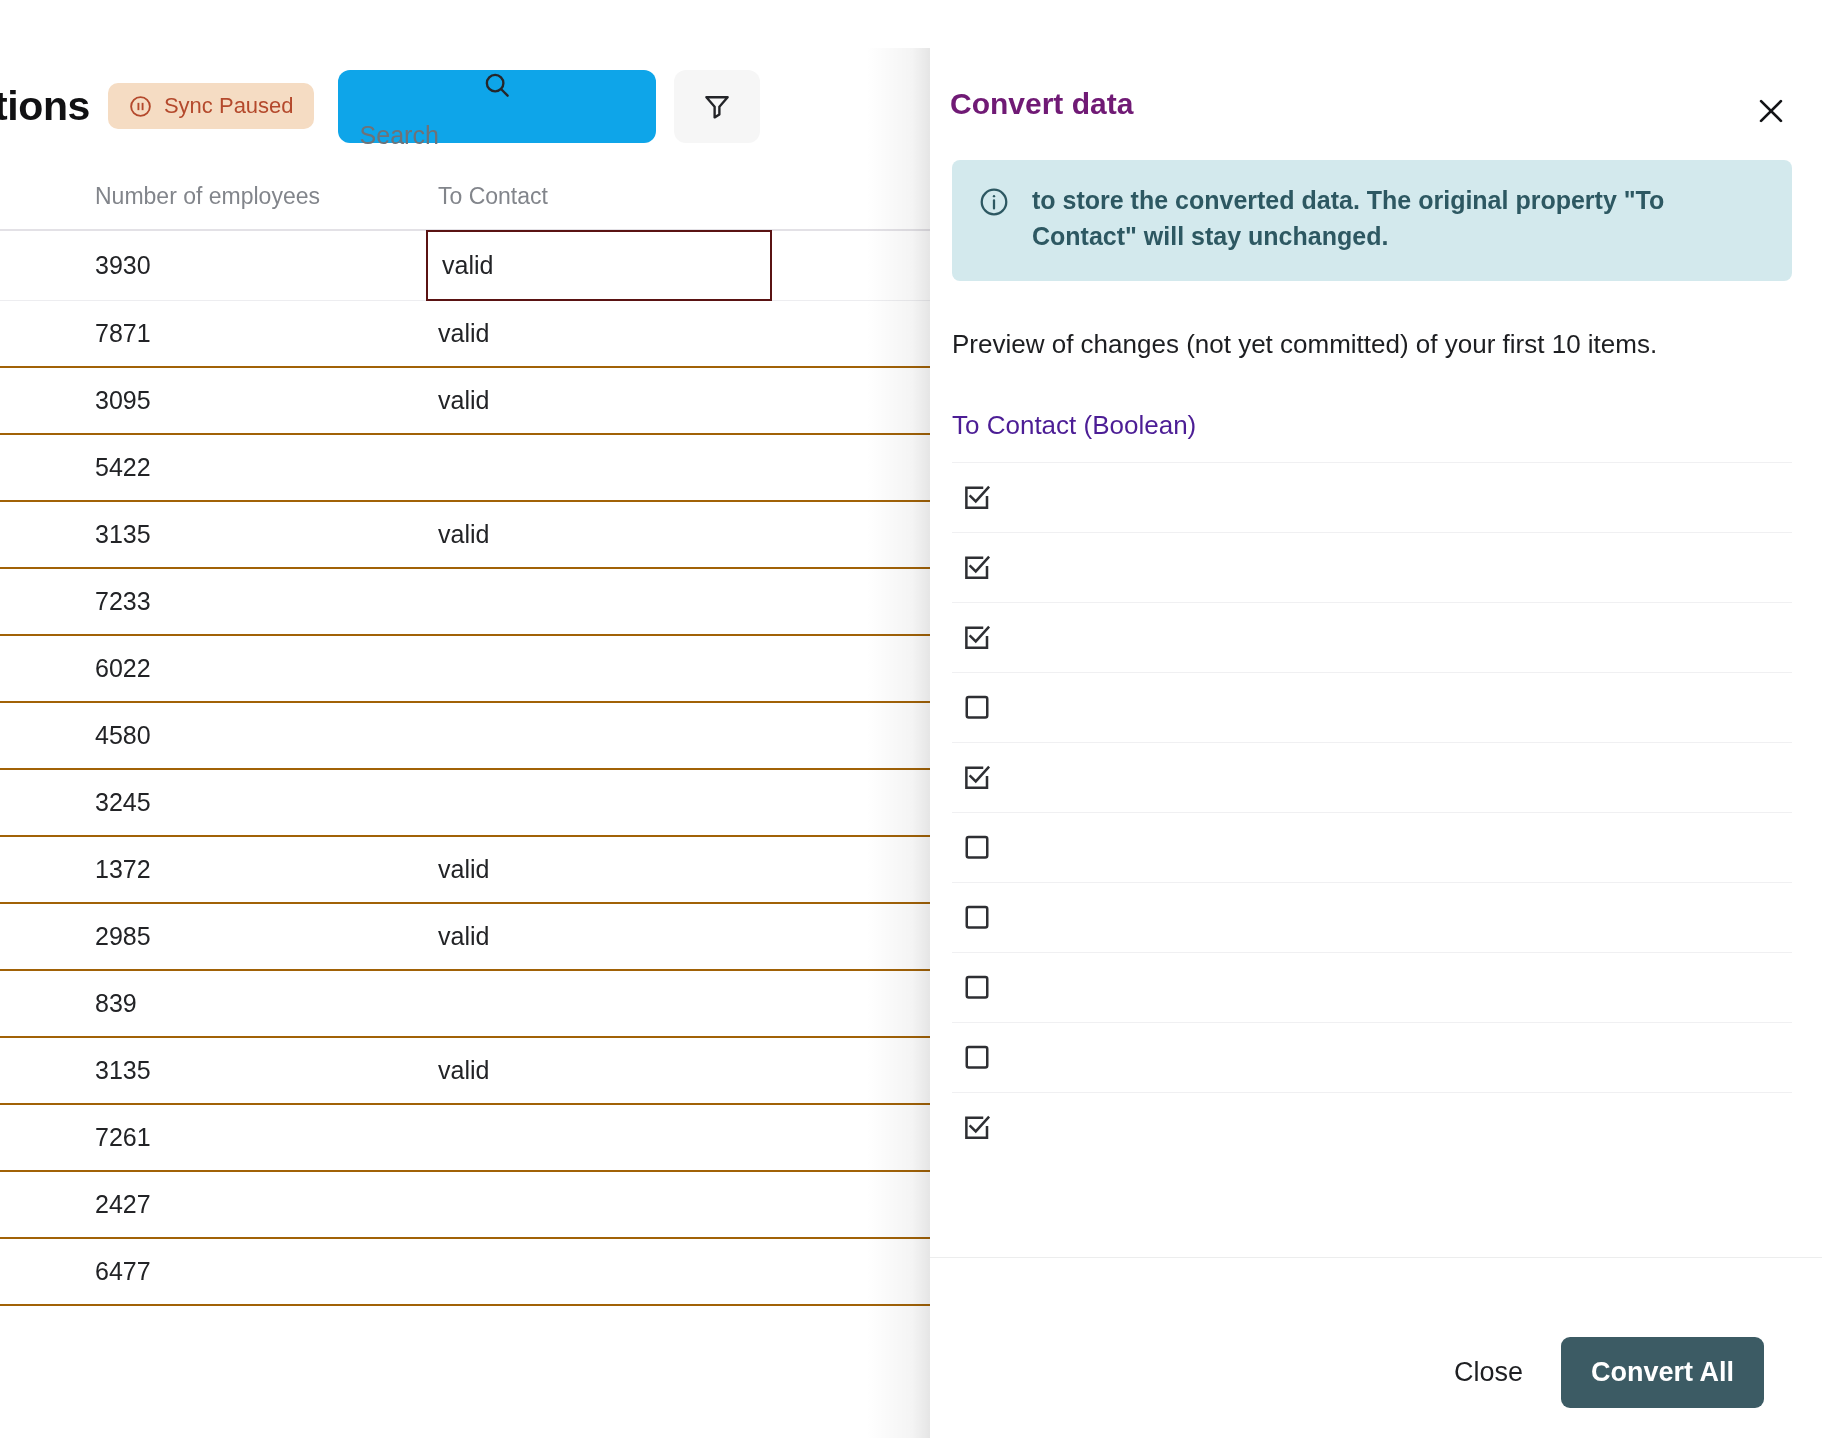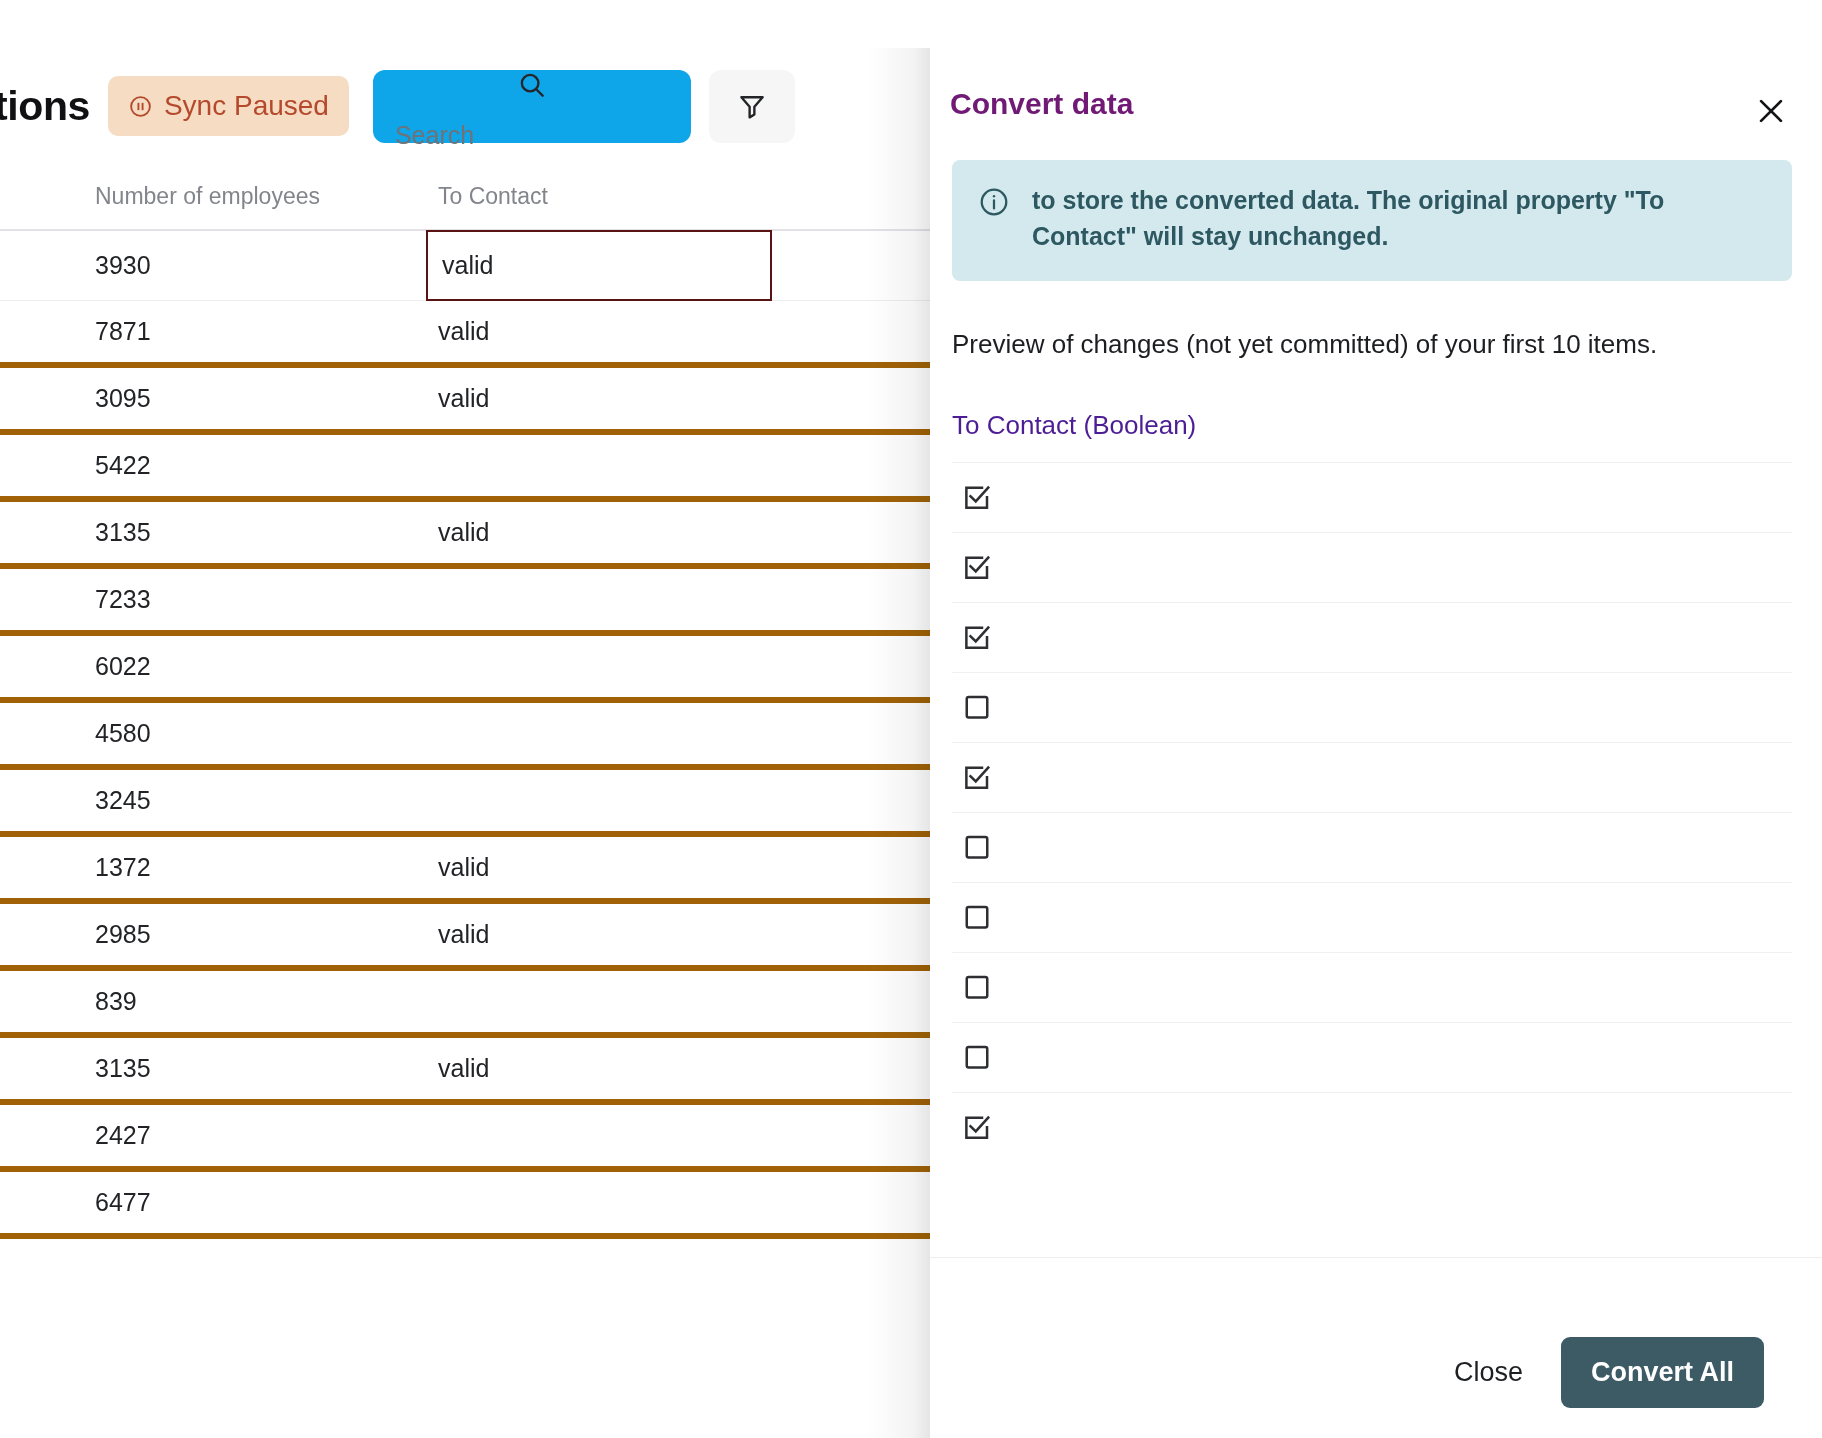--- a/index.html
+++ b/index.html
@@ -42,29 +42,29 @@
   .page-title {
     font-size: 41px;
     font-weight: 700;
     color: #111113;
     letter-spacing: -0.4px;
     margin-left: -6px;
     white-space: nowrap;
   }
   .sync-badge {
     margin-left: 18px;
-    height: 60px;
+    height: 46px;
     display: inline-flex;
     align-items: center;
     gap: 11px;
     padding: 0 20px;
     border-radius: 10px;
     background: #f5dcc3;
     color: #b4492c;
-    font-size: 28px;
+    font-size: 22px;
     font-weight: 500;
     white-space: nowrap;
   }
   .sync-badge .pause-icon {
     width: 25px; height: 25px;
     flex: 0 0 25px;
     display: block;
   }
   .search-box {
     margin-left: 24px;
@@ -113,21 +113,21 @@
     color: #82858b;
     font-weight: 400;
   }
   .col-a { width: 438px; padding-left: 95px; }
   .col-b { width: 492px; padding-left: 0px; }
 
   .grid-row {
     height: 67px;
     display: flex;
     align-items: center;
-    border-bottom: 6px solid #a16207;
+    border-bottom: 2px solid #a16207;
     position: relative;
   }
   .grid-row .td {
     font-size: 25px;
     color: #222326;
   }
   .grid-row .td.col-a { padding-left: 95px; }
   .grid-row .td.col-b { padding-left: 0px; }
   .grid-row.selected-row { height: 70px; border-bottom: 1px solid #ededf0; }
   .cell-selected {
@@ -351,20 +351,24 @@
           </div>
           <div class="grid-row">
             <div class="td col-a">839</div>
             <div class="td col-b"></div>
           </div>
           <div class="grid-row">
             <div class="td col-a">3135</div>
             <div class="td col-b">valid</div>
           </div>
           <div class="grid-row">
+            <div class="td col-a">7261</div>
+            <div class="td col-b"></div>
+          </div>
+          <div class="grid-row">
             <div class="td col-a">2427</div>
             <div class="td col-b"></div>
           </div>
           <div class="grid-row">
             <div class="td col-a">6477</div>
             <div class="td col-b"></div>
           </div>
         </div>
     </div>
 

